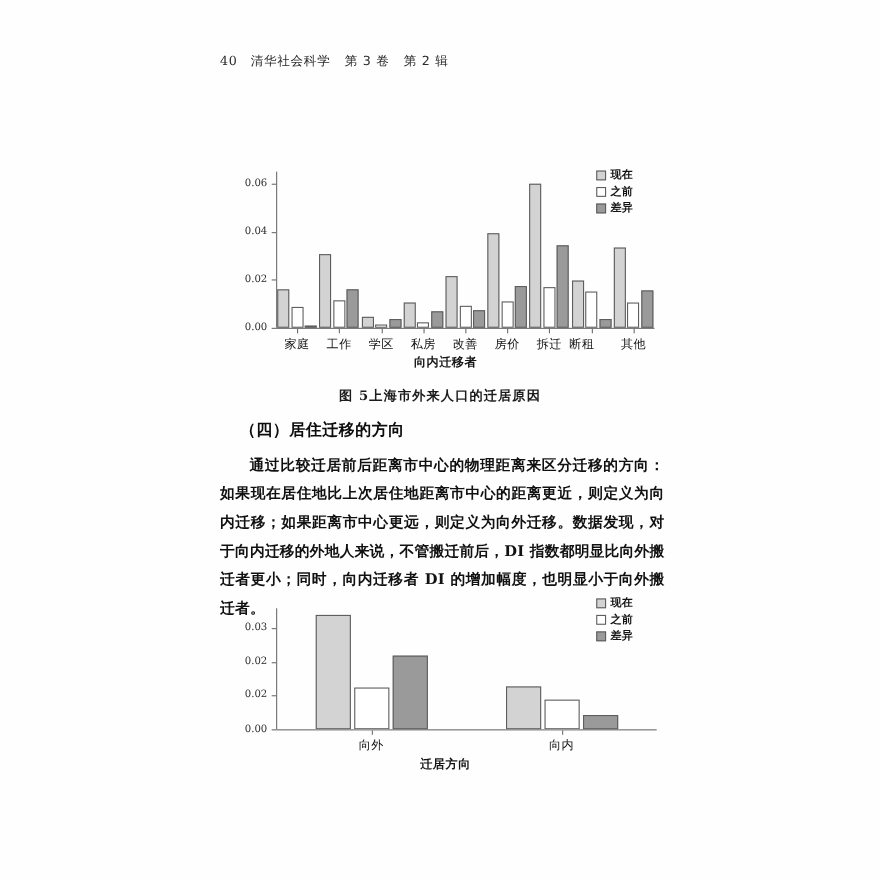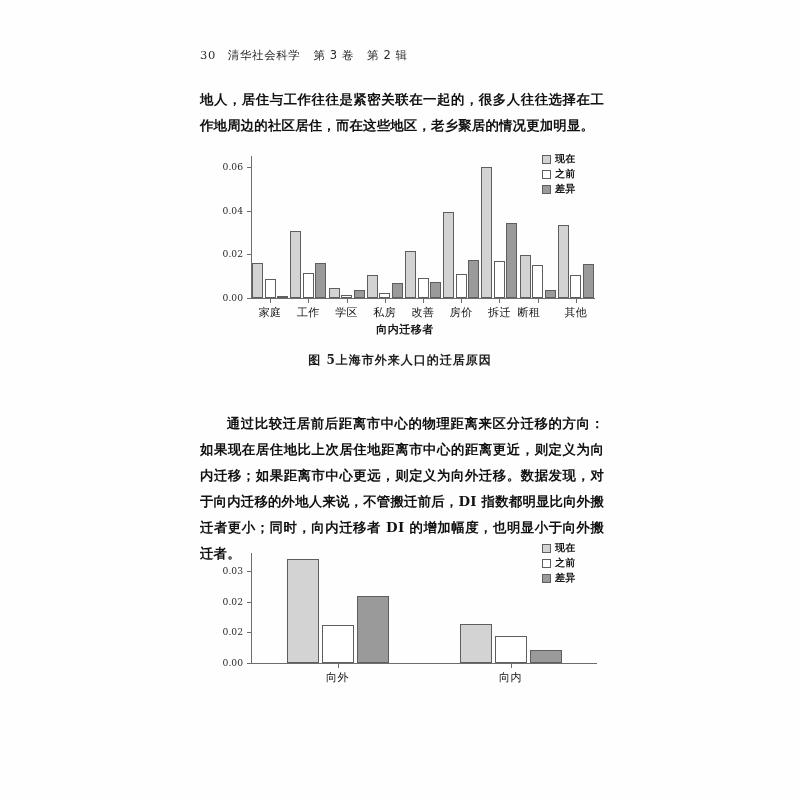--- a/index.html
+++ b/index.html
@@ -154,24 +154,23 @@
     white-space: nowrap;
     letter-spacing: 0.3px;
   }
 </style>
 </head>
 <body>
 
 <div class="page">
 
   <div class="running-head">
-    <span class="folio">30</span><span class="hd-seg">清华社会科学</span><span class="hd-seg">第 3 卷</span><span class="hd-seg">第 2 辑</span>
-  </div>
-
-  <div class="body-text" id="para-top">地人，居住与工作往往是紧密关联在一起的，很多人往往选择在工作地周边的社区居住，而在这些地区，老乡聚居的情况更加明显。</div>
+    <span class="folio">40</span><span class="hd-seg">清华社会科学</span><span class="hd-seg">第 3 卷</span><span class="hd-seg">第 2 辑</span>
+  </div>
+
 
   <div class="figure" id="fig5">
     <div class="plot">
         <div class="axis-line" style="left: 46px; top: 6px; width: 1px; height: 142px;"></div>
         <div class="axis-line" style="left: 46px; top: 148px; width: 344px; height: 1px;"></div>
         <div class="tick-mark" style="left: 42px; top: 148px;"></div>
         <div class="tick-label" style="left: 2px; top: 142px; width: 36px;">0.00</div>
         <div class="tick-mark" style="left: 42px; top: 104.308px;"></div>
         <div class="tick-label" style="left: 2px; top: 98.3077px; width: 36px;">0.02</div>
         <div class="tick-mark" style="left: 42px; top: 60.6154px;"></div>
@@ -238,20 +237,21 @@
             <span class="legend-label">差异</span>
           </div>
         </div>
       </div>
   </div>
 
   <div class="fig-caption" id="cap5">
     <span class="capnum">图 5</span><span>上海市外来人口的迁居原因</span>
   </div>
 
+  <div class="section-heading">（四）居住迁移的方向</div>
 
   <div class="body-text indent" id="para-mid">通过比较迁居前后距离市中心的物理距离来区分迁移的方向：如果现在居住地比上次居住地距离市中心的距离更近，则定义为向内迁移；如果距离市中心更远，则定义为向外迁移。数据发现，对于向内迁移的外地人来说，不管搬迁前后，DI 指数都明显比向外搬迁者更小；同时，向内迁移者 DI 的增加幅度，也明显小于向外搬迁者。</div>
 
   <div class="figure" id="fig6">
     <div class="plot">
         <div class="axis-line" style="left: 46px; top: 8px; width: 1px; height: 110px;"></div>
         <div class="axis-line" style="left: 46px; top: 118px; width: 346px; height: 1px;"></div>
         <div class="tick-mark" style="left: 42px; top: 118px;"></div>
         <div class="tick-label" style="left: 2px; top: 112px; width: 36px;">0.00</div>
         <div class="tick-mark" style="left: 42px; top: 87.4444px;"></div>
@@ -263,20 +263,21 @@
         <div class="bar s0" style="left: 81.5px; width: 32px; height: 104.194px; top: 13.8056px; bottom: auto;"></div>
         <div class="bar s1" style="left: 116.5px; width: 32px; height: 38.1944px; top: 79.8056px; bottom: auto;"></div>
         <div class="bar s2" style="left: 151.5px; width: 32px; height: 67.2222px; top: 50.7778px; bottom: auto;"></div>
         <div class="xtick-mark" style="left: 132.5px; top: 119px;"></div>
         <div class="cat-label" style="left: 92.5px; top: 125px; width: 80px;">向外</div>
         <div class="bar s0" style="left: 254.5px; width: 32px; height: 38.8056px; top: 79.1944px; bottom: auto;"></div>
         <div class="bar s1" style="left: 289.5px; width: 32px; height: 26.8889px; top: 91.1111px; bottom: auto;"></div>
         <div class="bar s2" style="left: 324.5px; width: 32px; height: 13.1389px; top: 104.861px; bottom: auto;"></div>
         <div class="xtick-mark" style="left: 305.5px; top: 119px;"></div>
         <div class="cat-label" style="left: 265.5px; top: 125px; width: 80px;">向内</div>
+        <div class="axis-title" style="top: 142px;">迁居方向</div>
         <div class="legend" style="left: 337px; top: -4px;">
           <div class="legend-row">
             <span class="legend-swatch s0"></span>
             <span class="legend-label">现在</span>
           </div>
           <div class="legend-row">
             <span class="legend-swatch s1"></span>
             <span class="legend-label">之前</span>
           </div>
           <div class="legend-row">

